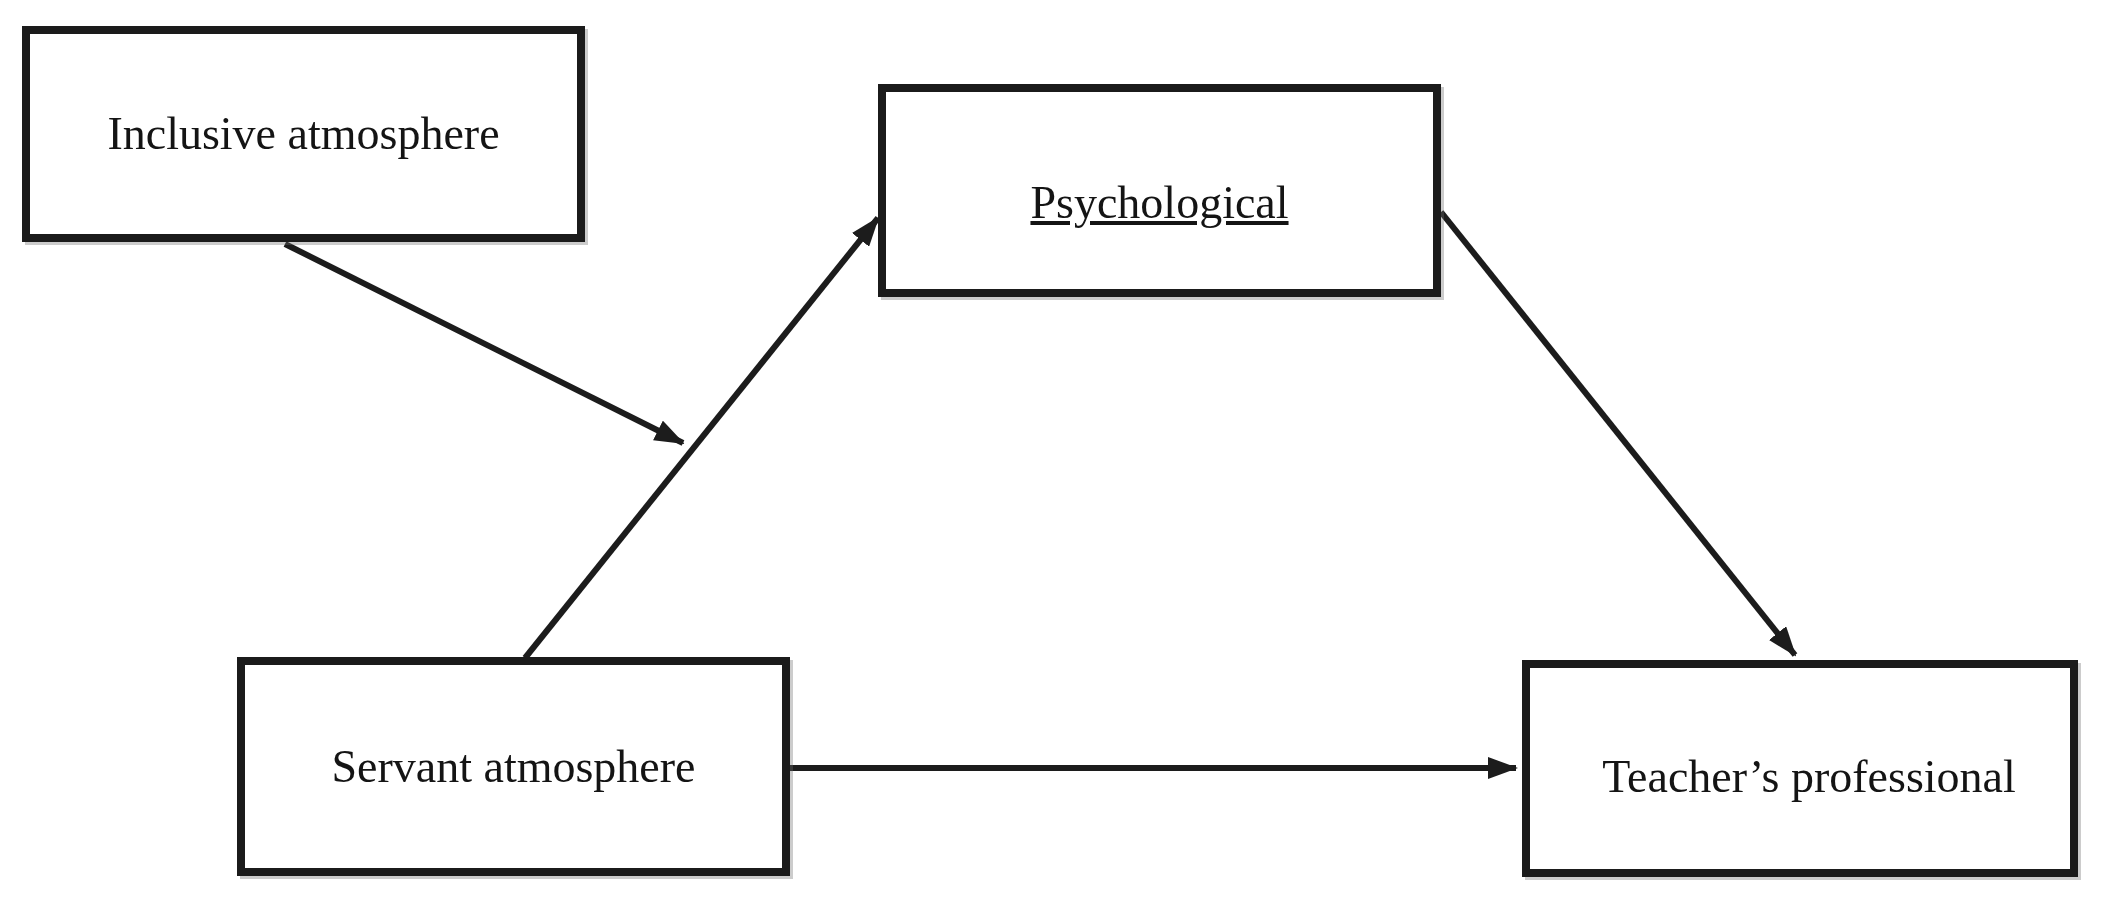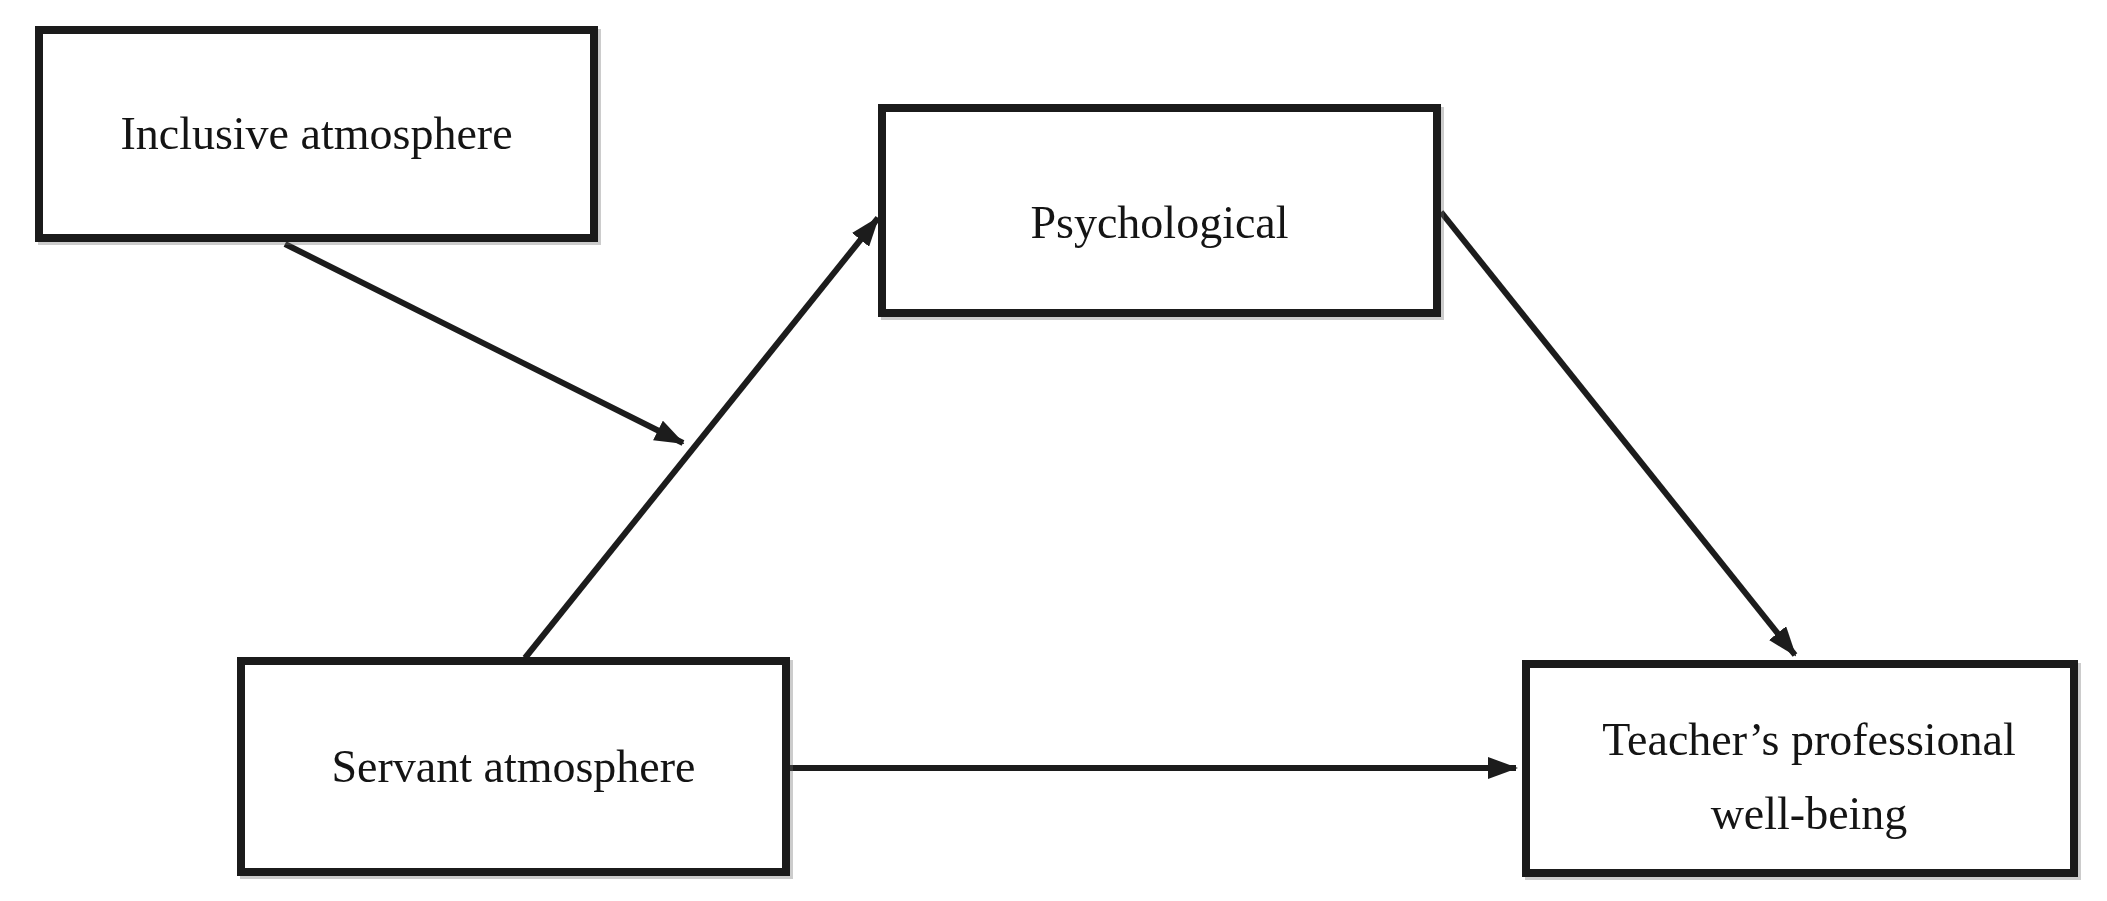--- a/index.html
+++ b/index.html
@@ -32,22 +32,22 @@
     flex-direction: column;
     justify-content: center;
     align-items: center;
     color: #141414;
     font-size: 46px;
     line-height: 1.6;
     text-align: center;
   }
   .node .line { display: block; white-space: nowrap; }
 
-  .node-inclusive   { left: 22px;   top: 26px;  width: 563px; height: 216px; margin-left: 13px; }
-  .node-psych       { left: 878px;  top: 104px; width: 563px; height: 213px; padding-top: 24px; }
+  .node-inclusive   { left: 22px;   top: 26px;  width: 563px; height: 216px; }
+  .node-psych       { left: 878px;  top: 84px; width: 563px; height: 213px; padding-top: 24px; text-decoration: underline; }
   .node-servant     { left: 237px;  top: 657px; width: 553px; height: 219px; }
   .node-teacher     { left: 1522px; top: 660px; width: 556px; height: 217px;
                       align-items: center; text-align: left;
                       padding-left: 18px; padding-top: 16px; }
 </style>
 </head>
 <body>
 
 <div class="stage">
 
@@ -74,16 +74,15 @@
   <div class="node node-psych">
     <span class="line">Psychological</span>
   </div>
 
   <div class="node node-servant">
     <span class="line">Servant atmosphere</span>
   </div>
 
   <div class="node node-teacher">
     <span class="line">Teacher’s professional</span>
-    <span class="line">well-being</span>
   </div>
 
 </div>
 
 </body></html>

